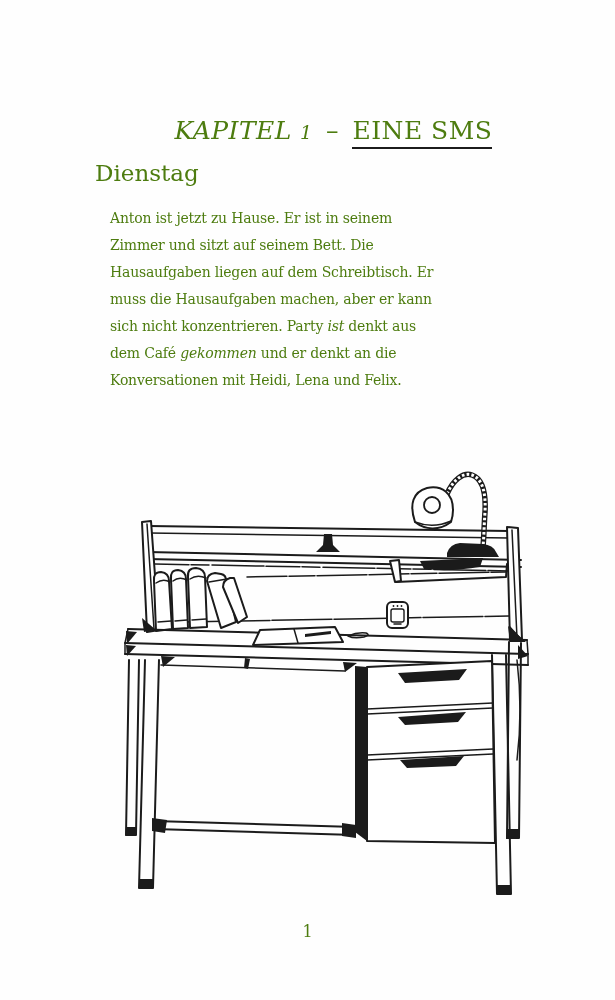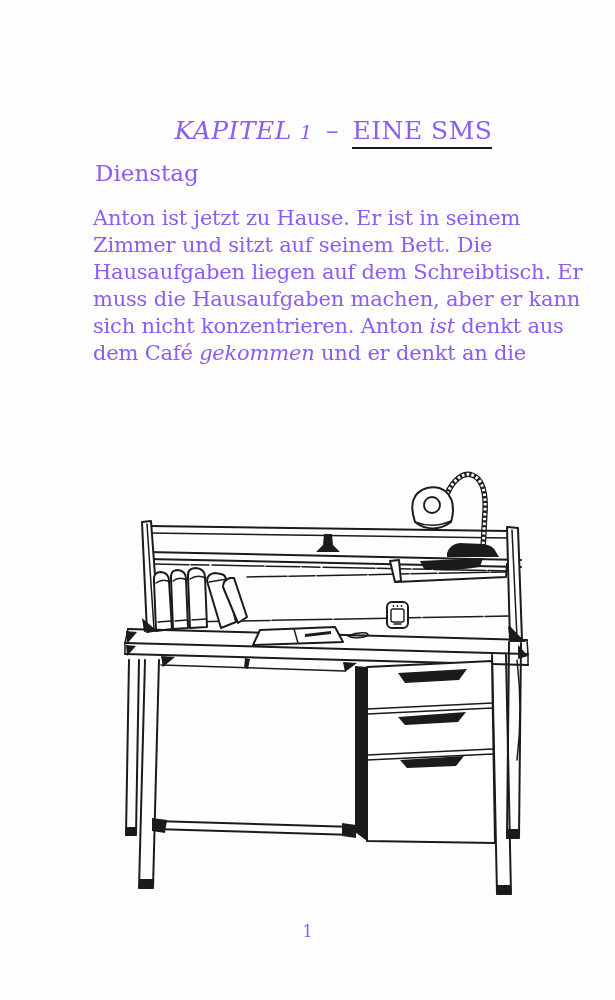--- a/index.html
+++ b/index.html
@@ -1,20 +1,20 @@
 <!DOCTYPE html>
 <html><head>
 <meta charset="utf-8">
 <style>
   html,body{margin:0;padding:0;}
   .page{
     position:relative;
     width:615px;height:1000px;
     background:#fefefe;
-    color:#8b5cf6;
+    color:#4d7c0f;
     font-family:"DejaVu Serif", serif;
     overflow:hidden;
   }
   .chapter-title{
     position:absolute;top:116px;left:0;right:0;
     text-align:center;
     transform:translateX(26px);
     font-size:25px;
     white-space:nowrap;
   }
@@ -23,22 +23,22 @@
   .chapter-title .ch-sep{padding:0 6px;}
   .chapter-title .ch-name{
     border-bottom:2.5px solid #1b1b1b;
     padding-bottom:2px;letter-spacing:.5px;
   }
   .day-heading{
     position:absolute;top:160px;left:95px;
     font-size:23px;
   }
   .body-text{
-    position:absolute;top:205px;left:93px;width:470px;
-    font-size:21px;line-height:27px;letter-spacing:-.2px;
+    position:absolute;top:205px;left:110px;width:470px;
+    font-size:14px;line-height:27px;letter-spacing:-.2px;
   }
   .body-text .line{white-space:nowrap;}
   .body-text .it{font-style:italic;text-align:right;}
   .illustration{
     position:absolute;top:460px;left:95px;
     width:440px;height:450px;
   }
   .page-number{
     position:absolute;top:922px;left:0;right:0;
     text-align:center;font-size:16px;
@@ -60,22 +60,23 @@
     <span class="ch-name">EINE SMS</span>
   </div>
 
   <div class="day-heading">Dienstag</div>
 
   <div class="body-text">
     <div class="line"><span>Anton ist jetzt zu Hause. Er ist in seinem</span></div>
     <div class="line"><span>Zimmer und sitzt auf seinem Bett. Die</span></div>
     <div class="line"><span>Hausaufgaben liegen auf dem Schreibtisch. Er</span></div>
     <div class="line"><span>muss die Hausaufgaben machen, aber er kann</span></div>
-    <div class="line"><span>sich nicht konzentrieren. Anton </span><span class="it">ist</span><span> denkt aus</span></div>
+    <div class="line"><span>sich nicht konzentrieren. Party </span><span class="it">ist</span><span> denkt aus</span></div>
     <div class="line"><span>dem Café </span><span class="it">gekommen</span><span> und er denkt an die</span></div>
+    <div class="line"><span>Konversationen mit Heidi, Lena und Felix.</span></div>
   </div>
 
   <svg class="illustration" viewBox="0 0 440 450" role="img" aria-label="Line drawing of a desk with hutch shelf, gooseneck lamp, row of books, smartphone, papers and a three-drawer unit">
 
     <g>
       <path class="ln" d="M54,66 L414,71"></path>
       <path class="ln thin" d="M54,73 L414,78"></path>
       <path class="ln" d="M52,92 L426,100"></path>
       <path class="ln" d="M52,99 L426,107"></path>
       <path class="ln thin" d="M60,104 L420,111" stroke-dasharray="34 2 18 3 52 2"></path>

